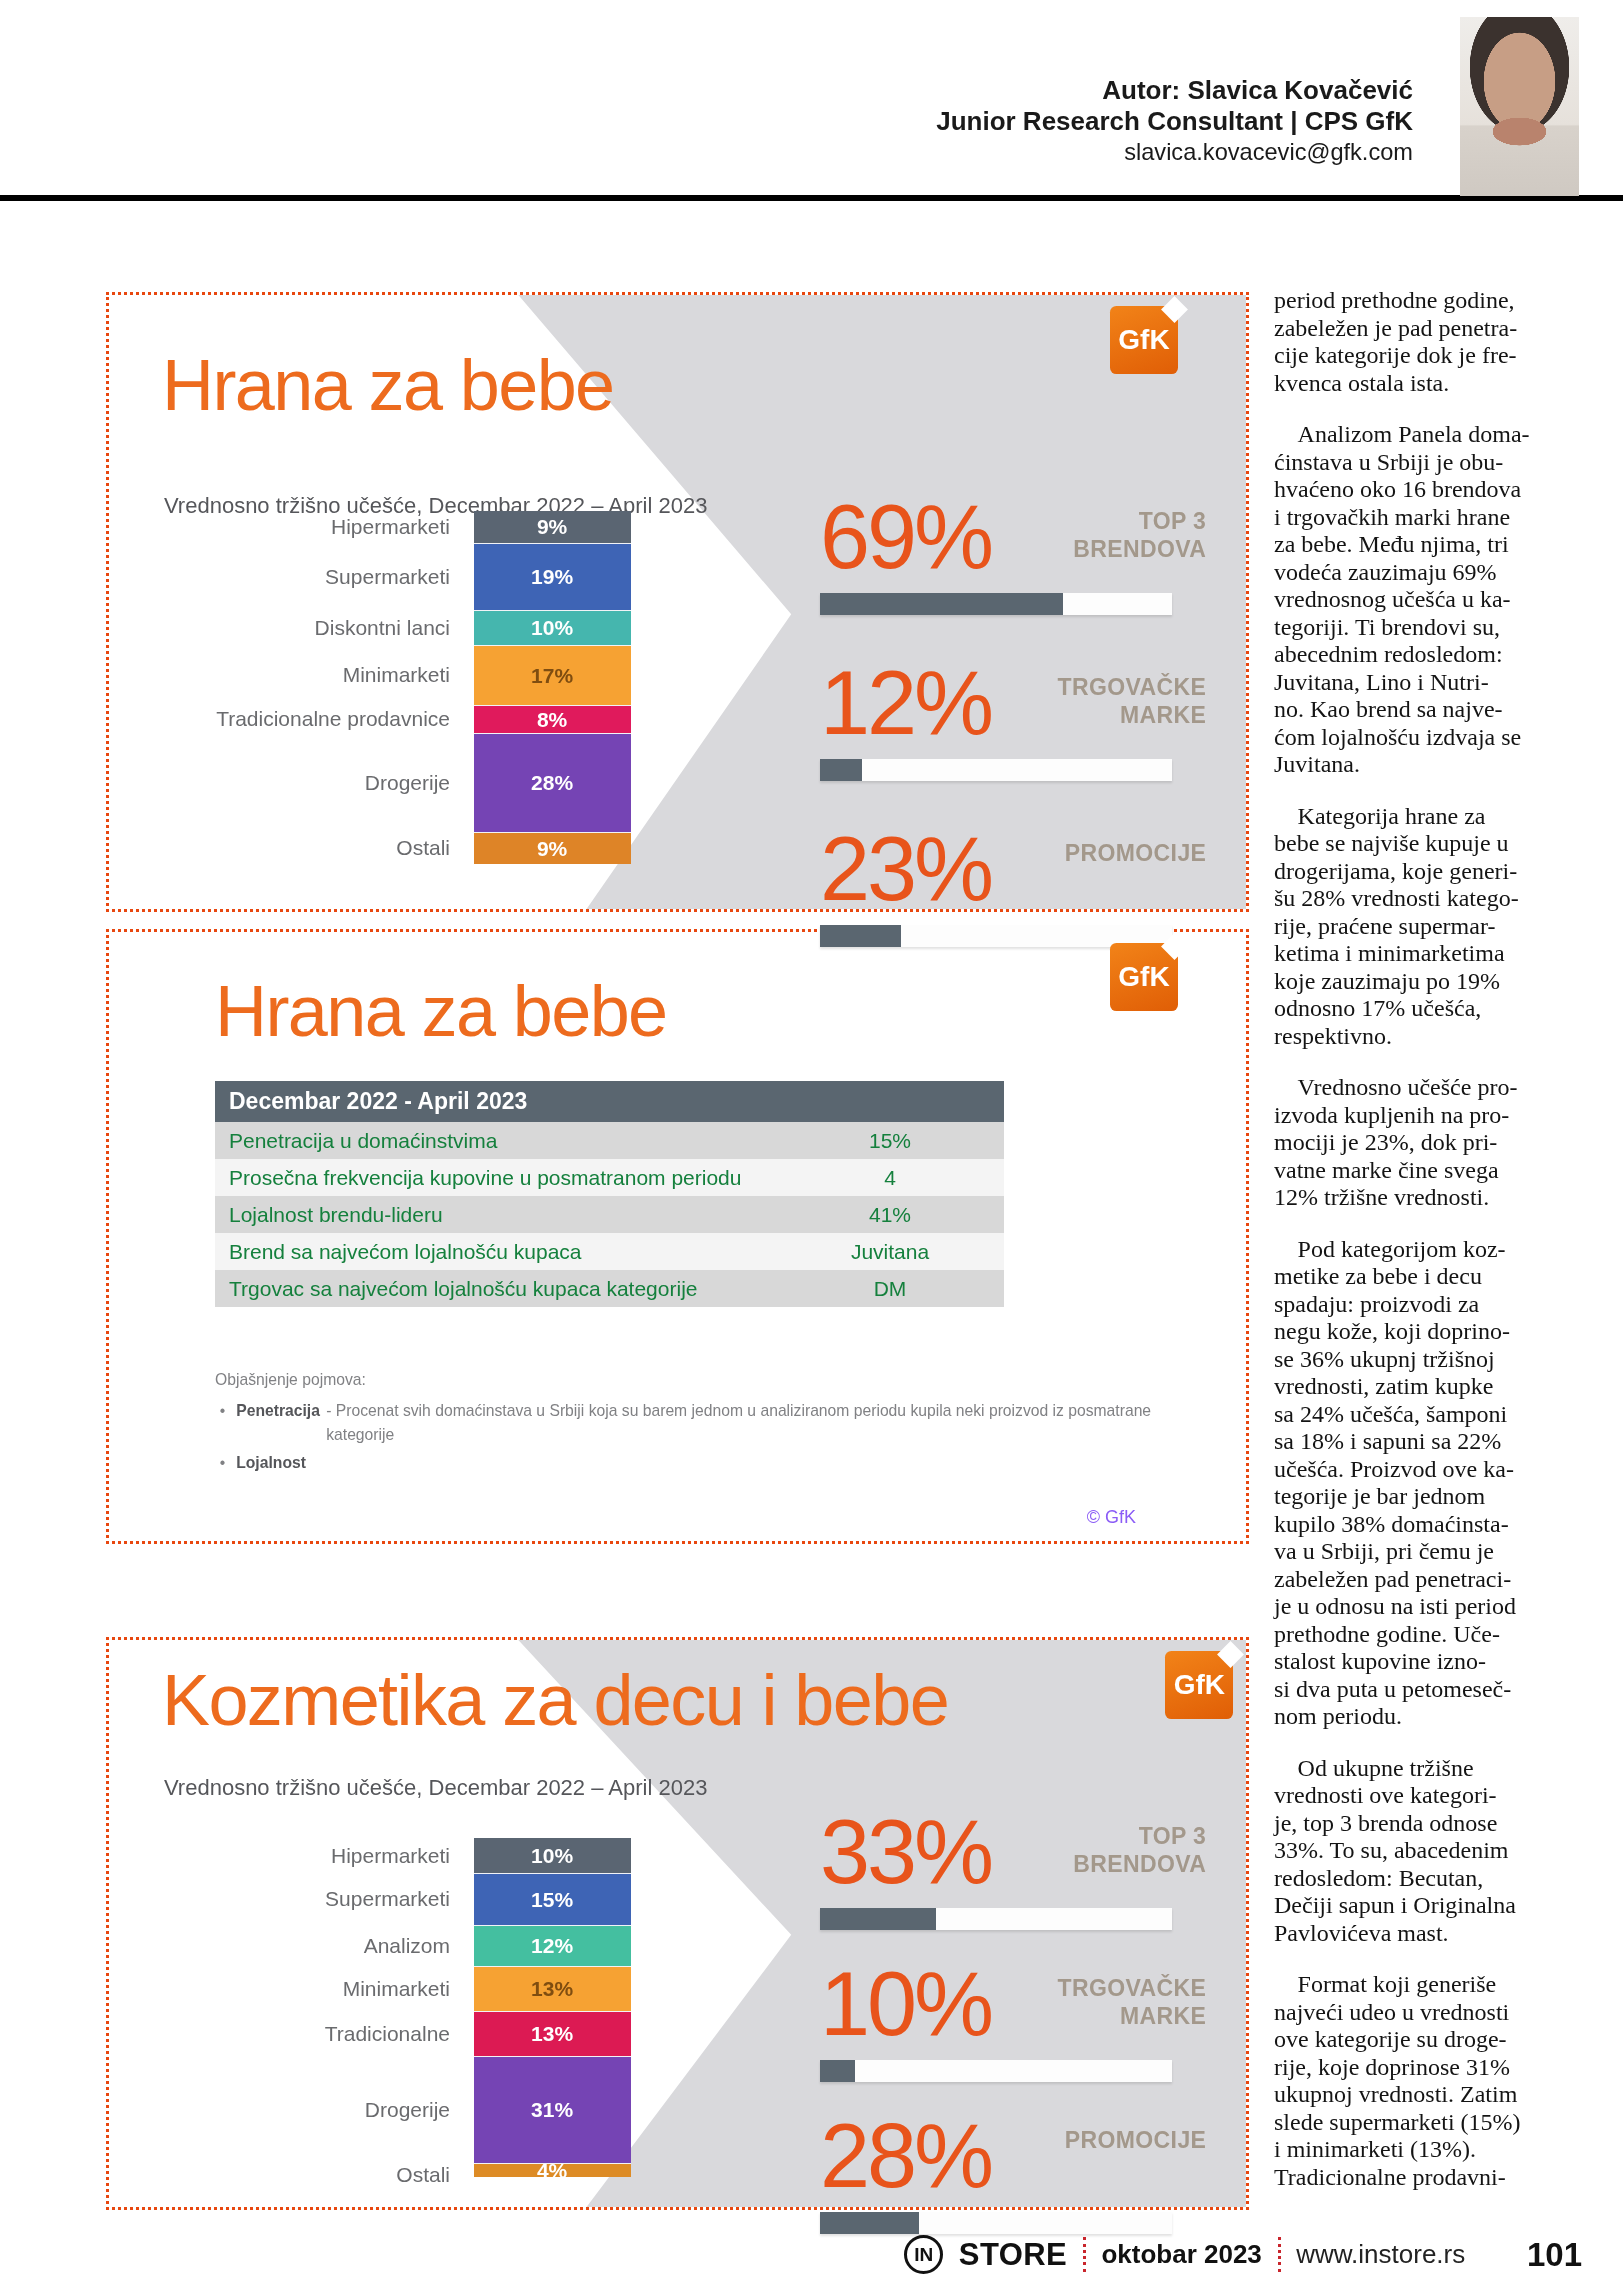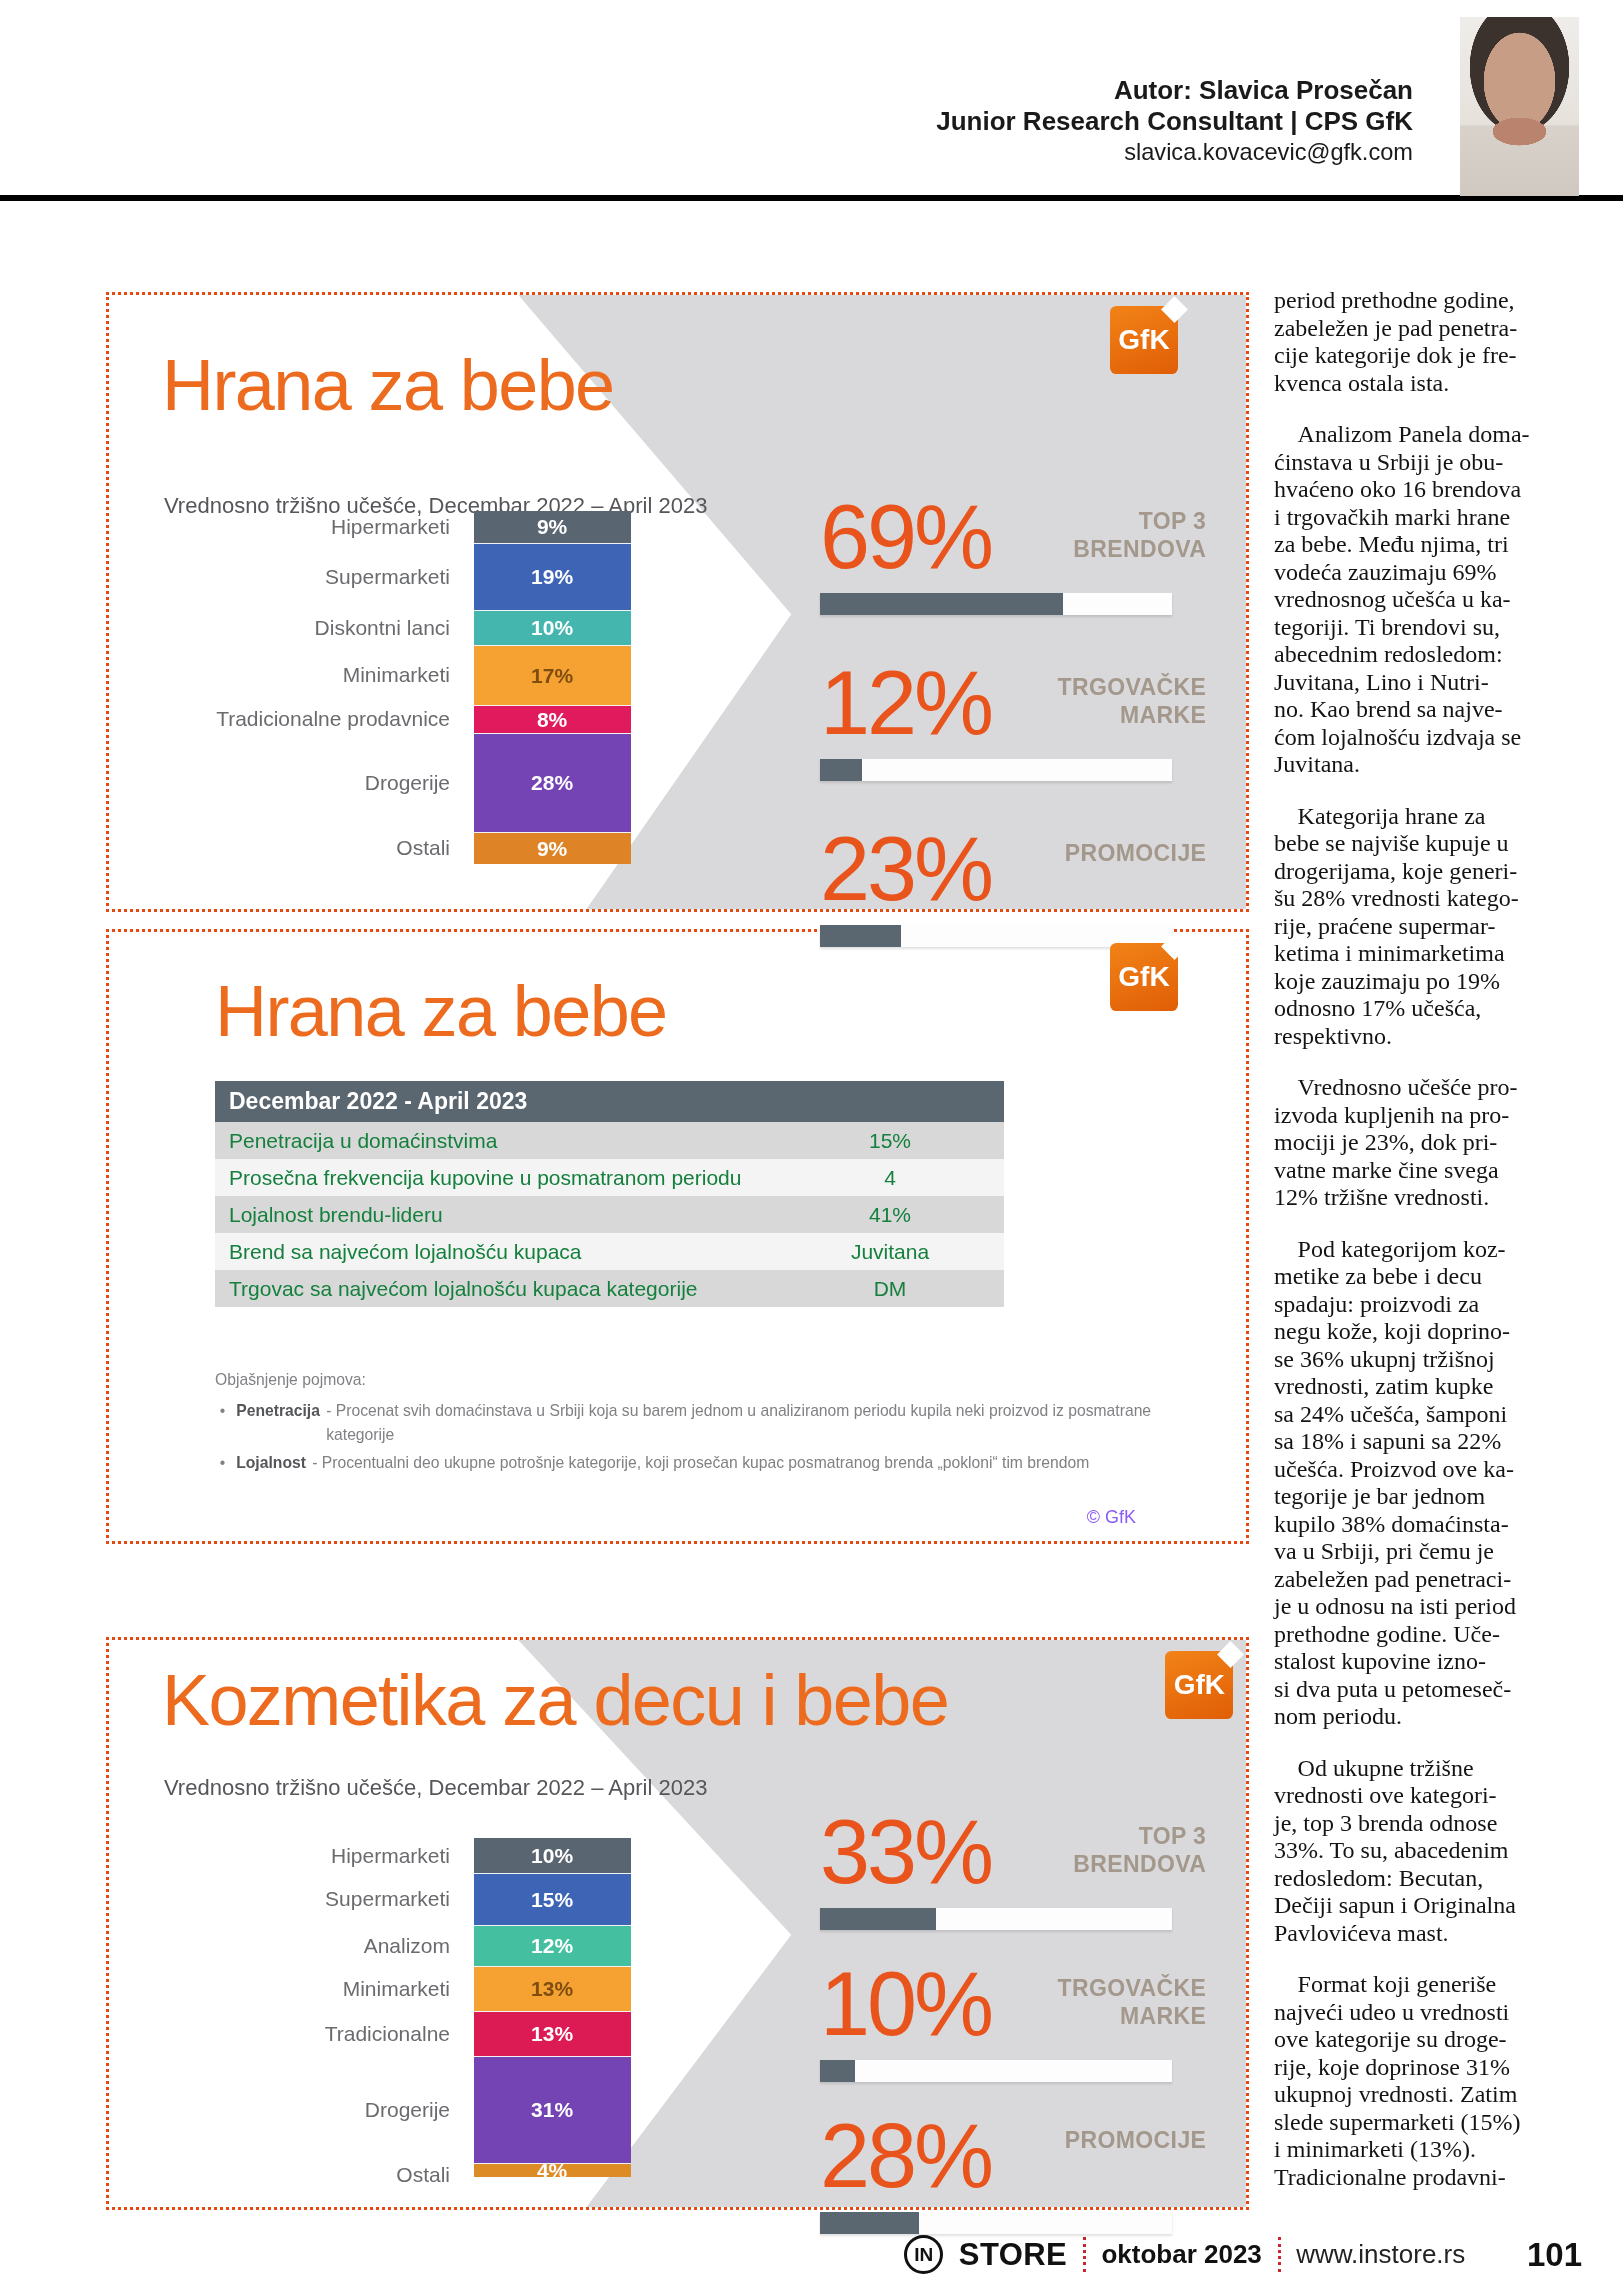--- a/index.html
+++ b/index.html
@@ -82,21 +82,21 @@
   .issue{font-size:26px;font-weight:700;}
   .site{font-size:26px;font-weight:400;color:#222;text-decoration:none;}
   .pageno{font-size:33px;font-weight:800;margin-left:46px;}
 </style>
 </head>
 <body>
 
 <div class="page">
 
   <div class="author">
-    <div class="l1">Autor: Slavica Prosečan</div>
+    <div class="l1">Autor: Slavica Kovačević</div>
     <div class="l2">Junior Research Consultant | CPS GfK</div>
     <div class="l3">slavica.kovacevic@gfk.com</div>
   </div>
   <div class="photo"></div>
   <div class="rule"></div>
 
   <div class="panel p1">
     <div class="gray-shape"></div>
     <div class="gfk">GfK</div>
     <div class="p-title">Hrana za bebe</div>
@@ -202,21 +202,20 @@
     </div>
     <div class="notes">
       <div class="notes-title">Objašnjenje pojmova:</div>
       <div>
           <div class="note">
             <b>Penetracija</b>
             <span>- Procenat svih domaćinstava u Srbiji koja su barem jednom u analiziranom periodu kupila neki proizvod iz posmatrane kategorije</span>
           </div>
           <div class="note">
             <b>Lojalnost</b>
-            <span>- Procentualni deo ukupne potrošnje kategorije, koji prosečan kupac posmatranog brenda „pokloni“ tim brendom</span>
           </div>
         </div>
     </div>
     <div class="copyright">© GfK</div>
   </div>
 
   <div class="panel p3">
     <div class="gray-shape"></div>
     <div class="gfk">GfK</div>
     <div class="p-title">Kozmetika za decu i bebe</div>

